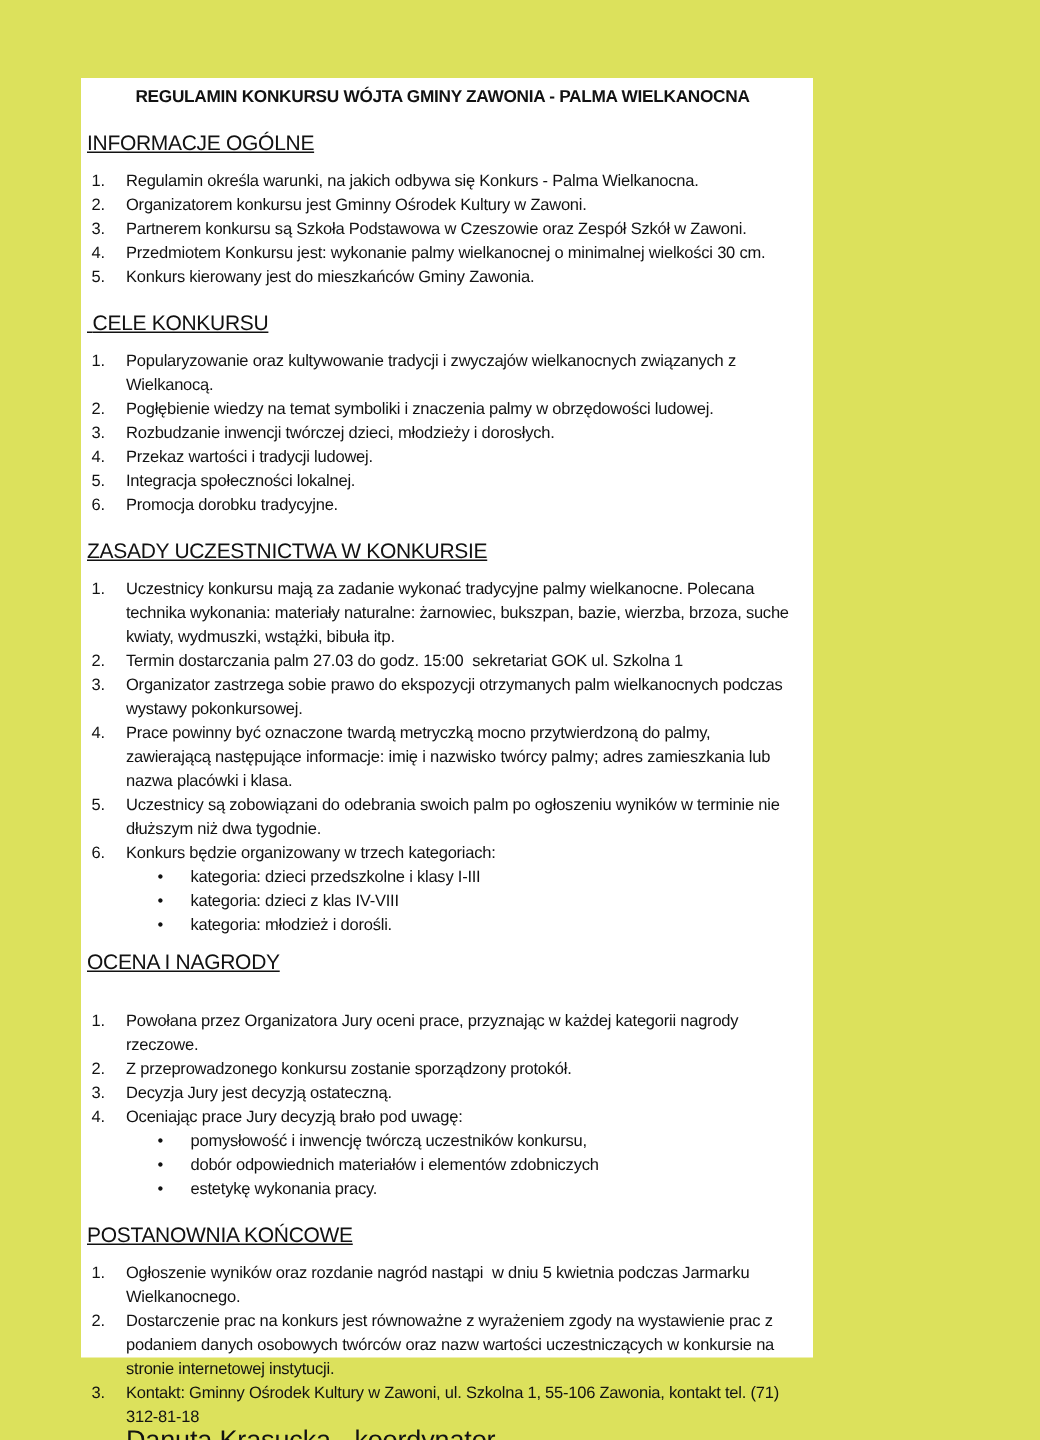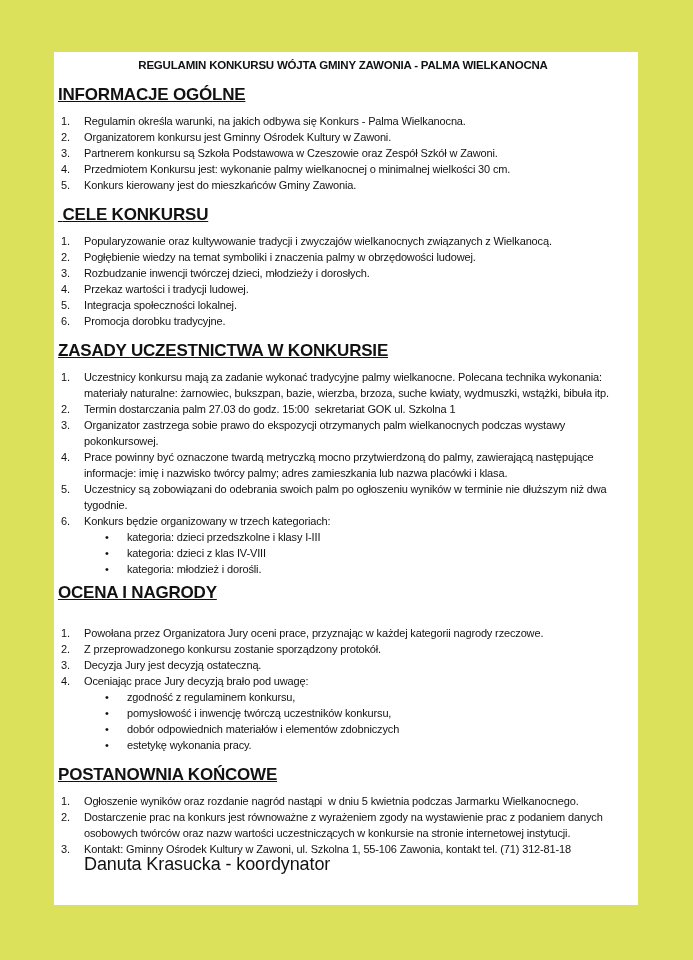--- a/index.html
+++ b/index.html
@@ -7,37 +7,37 @@
     width: 693px; height: 960px;
     background: #dce15c;
     font-family: "Liberation Sans", "DejaVu Sans", sans-serif;
     color: #121212;
     overflow: hidden;
     position: relative;
   }
   .paper {
     position: absolute;
     left: 54px; top: 52px;
-    width: 584px; height: 853px;
+    width: 488px; height: 853px;
     background: #ffffff;
     padding: 5px 10px 0 4px;
     box-sizing: border-box;
   }
   .title {
     font-size: 11.5px;
     font-weight: bold;
     text-align: center;
     margin: 0;
     line-height: 16px;
     letter-spacing: -0.2px;
     white-space: pre-wrap;
   }
   h2 {
-    font-size: 17px;
-    font-weight: bold;
+    font-size: 14px;
+    font-weight: normal;
     text-decoration: underline;
     margin: 14px 0 0 0;
     line-height: 16px;
     letter-spacing: -0.2px;
     white-space: pre-wrap;
   }
   ol.numbered {
     list-style: none;
     margin: 10px 0 0 0;
     padding: 0;
@@ -132,21 +132,20 @@
 
   <section class="gap-after-heading">
     <h2>OCENA I NAGRODY</h2>
     <ol class="numbered">
       <li><span>Powołana przez Organizatora Jury oceni prace, przyznając w każdej kategorii nagrody rzeczowe.</span></li>
       <li><span>Z przeprowadzonego konkursu zostanie sporządzony protokół.</span></li>
       <li><span>Decyzja Jury jest decyzją ostateczną.</span></li>
       <li>
         <span>Oceniając prace Jury decyzją brało pod uwagę:</span>
         <ul class="bullets">
-          <li><span>zgodność z regulaminem konkursu,</span></li>
           <li><span>pomysłowość i inwencję twórczą uczestników konkursu,</span></li>
           <li><span>dobór odpowiednich materiałów i elementów zdobniczych</span></li>
           <li><span>estetykę wykonania pracy.</span></li>
         </ul>
       </li>
     </ol>
   </section>
 
   <section>
     <h2>POSTANOWNIA KOŃCOWE</h2>

